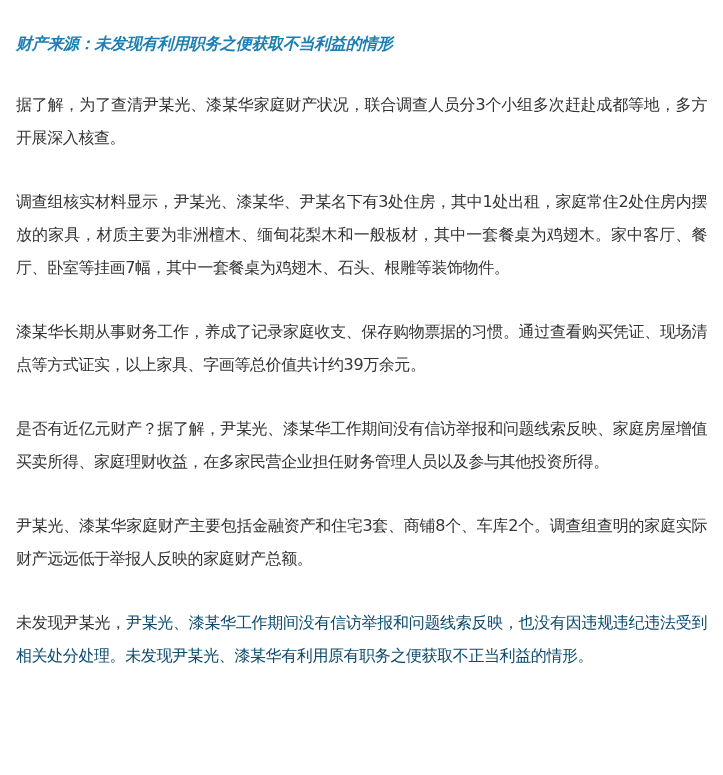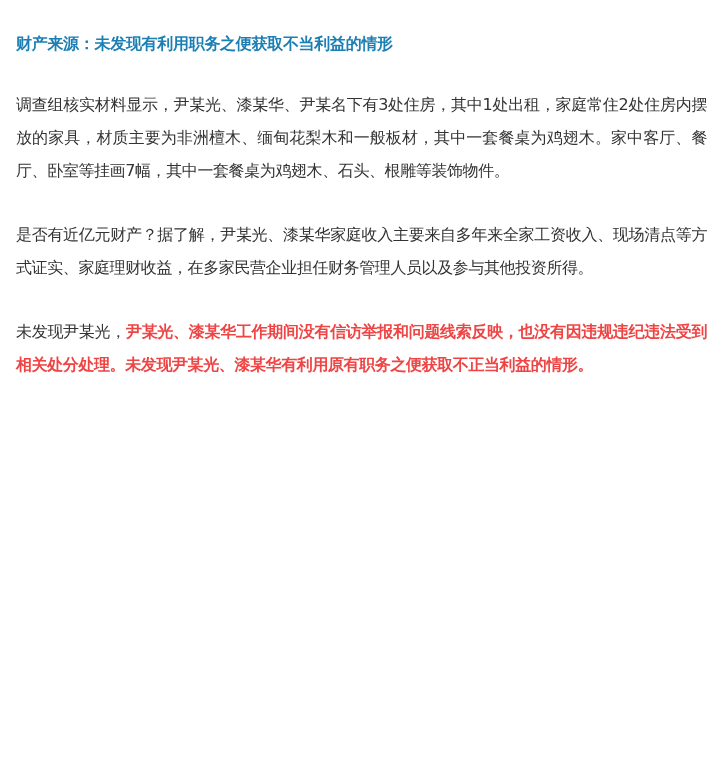--- a/index.html
+++ b/index.html
@@ -6,32 +6,36 @@
   body {
     width: 723px; height: 775px; overflow: hidden;
     font-family: "DejaVu Sans", "Liberation Sans", sans-serif;
     color: #333333;
   }
   .article { padding: 27px 16px 0 16px; }
   .heading {
     font-size: 16px; font-weight: bold; color: #1b7fb3;
     line-height: 33px; margin: 0 0 28px 0; letter-spacing: -0.3px;
     white-space: nowrap;
+    font-style: italic;
   }
   .para {
     font-size: 16px; line-height: 33px; margin: 0 0 31px 0;
     letter-spacing: -0.4px; text-align: justify;
   }
-  .para b { font-weight: bold; color: #ef4444; }
+  .para b { font-weight: normal; color: #0c4a6e; }
 </style>
 </head>
 <body>
 
 <div class="article">
   <h2 class="heading">财产来源：未发现有利用职务之便获取不当利益的情形</h2>
 
+  <p class="para">据了解，为了查清尹某光、漆某华家庭财产状况，联合调查人员分3个小组多次赶赴成都等地，多方开展深入核查。</p>
   <p class="para">调查组核实材料显示，尹某光、漆某华、尹某名下有3处住房，其中1处出租，家庭常住2处住房内摆放的家具，材质主要为非洲檀木、缅甸花梨木和一般板材，其中一套餐桌为鸡翅木。家中客厅、餐厅、卧室等挂画7幅，其中一套餐桌为鸡翅木、石头、根雕等装饰物件。</p>
-  <p class="para">是否有近亿元财产？据了解，尹某光、漆某华家庭收入主要来自多年来全家工资收入、现场清点等方式证实、家庭理财收益，在多家民营企业担任财务管理人员以及参与其他投资所得。</p>
+  <p class="para">漆某华长期从事财务工作，养成了记录家庭收支、保存购物票据的习惯。通过查看购买凭证、现场清点等方式证实，以上家具、字画等总价值共计约39万余元。</p>
+  <p class="para">是否有近亿元财产？据了解，尹某光、漆某华工作期间没有信访举报和问题线索反映、家庭房屋增值买卖所得、家庭理财收益，在多家民营企业担任财务管理人员以及参与其他投资所得。</p>
+  <p class="para">尹某光、漆某华家庭财产主要包括金融资产和住宅3套、商铺8个、车库2个。调查组查明的家庭实际财产远远低于举报人反映的家庭财产总额。</p>
 
   <p class="para">
     <span>未发现尹某光，</span><b>尹某光、漆某华工作期间没有信访举报和问题线索反映，也没有因违规违纪违法受到相关处分处理。未发现尹某光、漆某华有利用原有职务之便获取不正当利益的情形。</b>
   </p>
 </div>
 
 </body></html>

